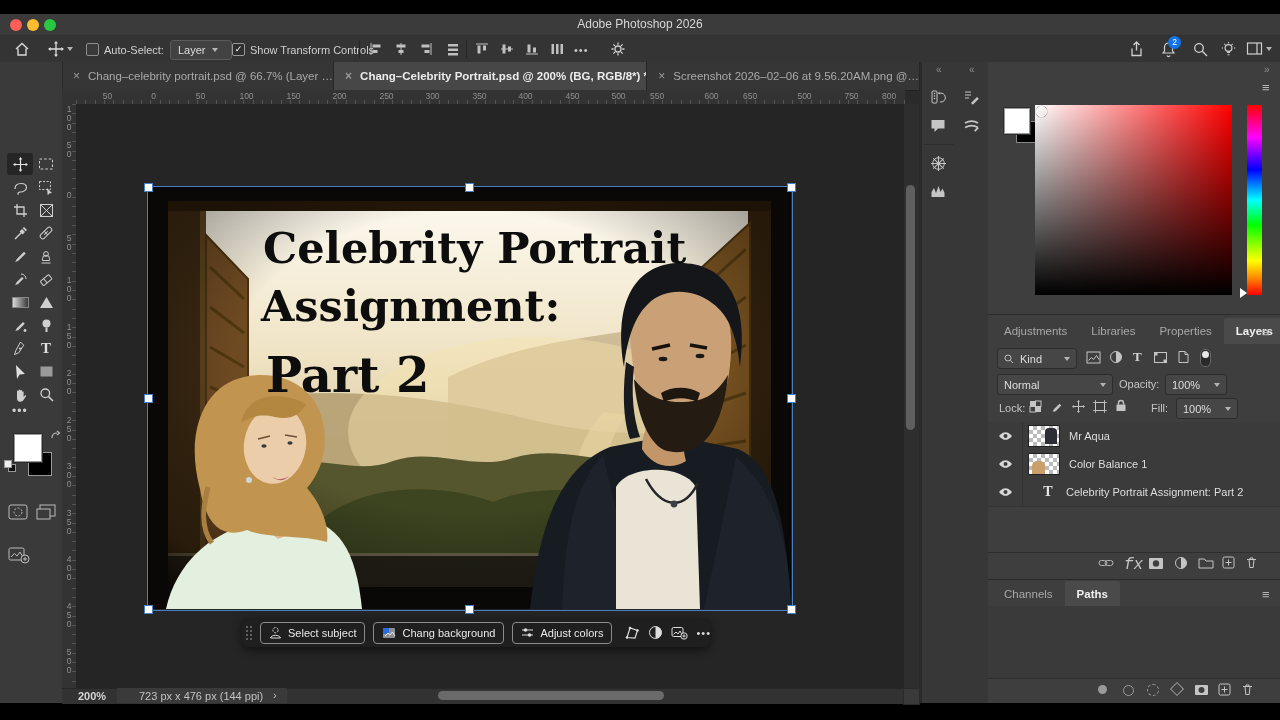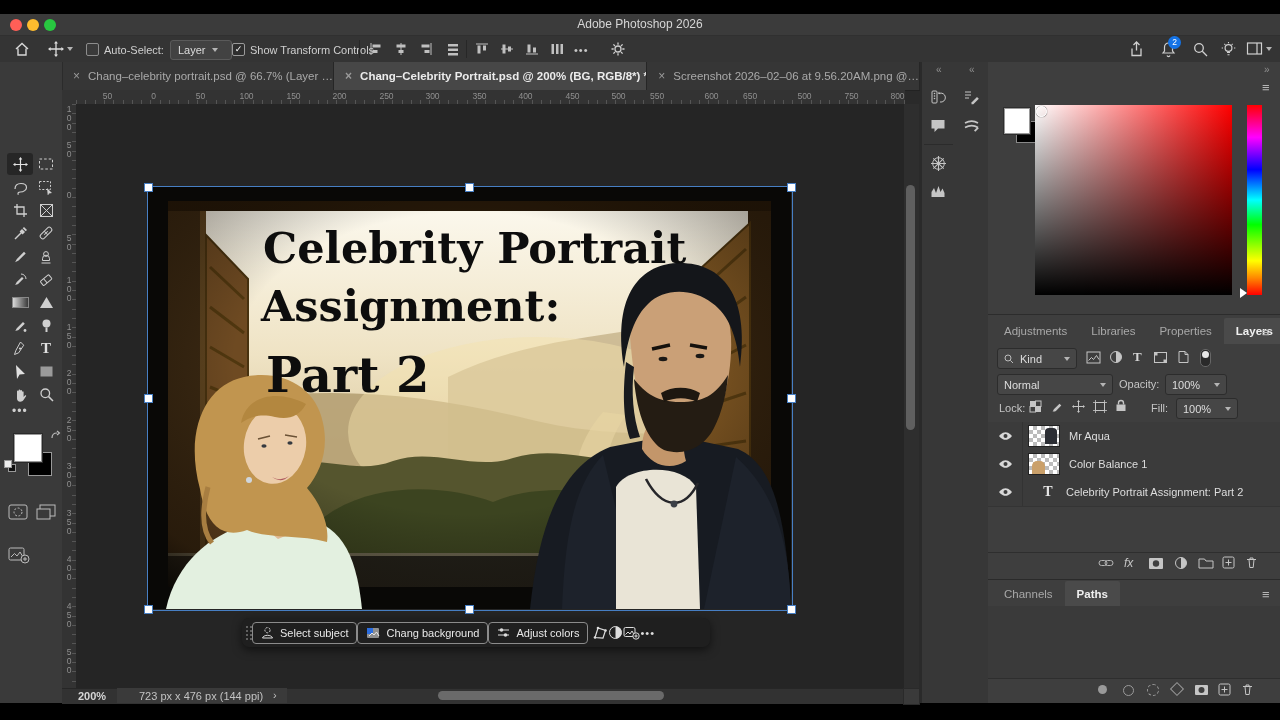--- a/index.html
+++ b/index.html
@@ -37,21 +37,21 @@
   .cell{width:30px;height:26px;display:flex;align-items:center;justify-content:center;}
   .dock{left:988px;top:62px;width:292px;height:641px;background:#3e3e3e;}
   .ptab{display:flex;align-items:center;padding:0 12px;height:26px;color:#a8a8a8;font-size:11.5px;white-space:nowrap;}
   .ptab.active{background:#4a4a4a;color:#f0f0f0;font-weight:bold;border-radius:2px 2px 0 0;}
   .box{display:flex;align-items:center;gap:6px;background:#464646;border:1px solid #2c2c2c;border-radius:3px;height:19px;padding:0 6px;color:#ddd;}
   .lrow{position:absolute;left:0;width:292px;height:28px;display:flex;align-items:center;border-bottom:1px solid #343434;background:#3b3b3b;}
   .lrow.sel{background:#585858;}
   .eyec{width:34px;height:100%;display:flex;align-items:center;justify-content:center;border-right:1px solid #333;}
   .checker{background-image:linear-gradient(45deg,#bbb 25%,transparent 25%,transparent 75%,#bbb 75%),linear-gradient(45deg,#bbb 25%,#fff 25%,#fff 75%,#bbb 75%);background-size:8px 8px;background-position:0 0,4px 4px;background-color:#fff;}
   
-  .taskbar{left:242px;top:618px;width:456px;height:29px;background:#1f1f1f;border-radius:7px;display:flex;align-items:center;padding:0 8px 0 4px;box-shadow:0 3px 10px rgba(0,0,0,.55);}
+  .taskbar{left:242px;top:618px;width:456px;height:29px;background:#1f1f1f;border-radius:7px;display:flex;align-items:center;gap:8px;padding:0 8px 0 4px;box-shadow:0 3px 10px rgba(0,0,0,.55);}
   .tbtn{display:flex;align-items:center;gap:6px;border:1px solid #8b8b8b;border-radius:4px;height:20px;padding:0 8px;color:#e8e8e8;font-size:11px;background:transparent;white-space:nowrap;}
   .grip{display:grid;grid-template-columns:2px 2px;grid-gap:2px;}
   .grip i{width:2px;height:2px;background:#777;border-radius:50%;}
   
   .hd{position:absolute;width:7px;height:7px;background:#fff;border:1px solid #477fc4;}
   .scroll{background:#5f5f5f;border-radius:5px;}
   .vlabel{writing-mode:vertical-lr;text-orientation:upright;letter-spacing:-1px;}
 </style>
 </head>
 <body>
@@ -378,21 +378,21 @@
     <span class="a" style="left:341px;top:1px;width:31px;text-align:center">300</span>
     <span class="a" style="left:388px;top:1px;width:31px;text-align:center">350</span>
     <span class="a" style="left:434px;top:1px;width:31px;text-align:center">400</span>
     <span class="a" style="left:481px;top:1px;width:31px;text-align:center">450</span>
     <span class="a" style="left:527px;top:1px;width:31px;text-align:center">500</span>
     <span class="a" style="left:574px;top:1px;width:31px;text-align:left">550</span>
     <span class="a" style="left:620px;top:1px;width:31px;text-align:center">600</span>
     <span class="a" style="left:667px;top:1px;width:31px;text-align:left">650</span>
     <span class="a" style="left:713px;top:1px;width:31px;text-align:center">500</span>
     <span class="a" style="left:760px;top:1px;width:31px;text-align:center">750</span>
-    <span class="a" style="left:806px;top:1px;width:31px;text-align:center">800</span>
+    <span class="a" style="left:806px;top:1px;width:31px;">800</span>
   </div>
   <div class="a ruler rtickv" style="left:62px;top:104px;width:14px;height:584px;border-right:1px solid #222;background-position:10px 0;background-size:4px 100%;background-repeat:repeat-y">
     <span class="a vlabel" style="left:2px;top:0px">100</span>
     <span class="a vlabel" style="left:2px;top:36px">50</span>
     <span class="a vlabel" style="left:2px;top:86px">0</span>
     <span class="a vlabel" style="left:2px;top:129px">50</span>
     <span class="a vlabel" style="left:2px;top:171px">100</span>
     <span class="a vlabel" style="left:2px;top:218px">150</span>
     <span class="a vlabel" style="left:2px;top:264px">200</span>
     <span class="a vlabel" style="left:2px;top:311px">250</span>
@@ -762,21 +762,21 @@
       <span style="margin-left:7px;color:#ddd">Celebrity Portrait  Assignment:  Part 2</span>
     </div>
 
     <div class="a" style="left:0;top:490px;width:292px;height:26px;border-top:1px solid #2e2e2e;background:#3e3e3e"></div>
     <div class="a" style="left:110px;top:496px">
       <svg width="16" height="10">
           <rect x="1" y="2.5" width="8" height="5" rx="2.5" stroke="#b5b5b5" fill="none"></rect>
           <rect x="7" y="2.5" width="8" height="5" rx="2.5" stroke="#b5b5b5" fill="none"></rect>
         </svg>
       </div>
-    <div class="a" style="left:136px;top:494px;color:#c5c5c5;font-style:italic;font-size:12px;font-family:Liberation Sans, sans-serif">fx</div>
+    <div class="a" style="left:136px;top:494px;color:#c5c5c5;font-style:italic;font-size:16px;font-family:Liberation Mono, monospace">fx</div>
     <div class="a" style="left:160px;top:495px">
       <svg width="16" height="13">
           <rect x="1" y="1" width="14" height="11" rx="1" fill="#c5c5c5"></rect>
           <circle cx="8" cy="6.5" r="3.2" fill="#3e3e3e"></circle>
         </svg>
       </div>
     <div class="a" style="left:186px;top:494px">
       <svg width="14" height="14">
           <circle cx="7" cy="7" r="5.5" stroke="#c5c5c5" fill="none"></circle>
           <path d="M7 1.5a5.5 5.5 0 010 11z" fill="#c5c5c5"></path>

